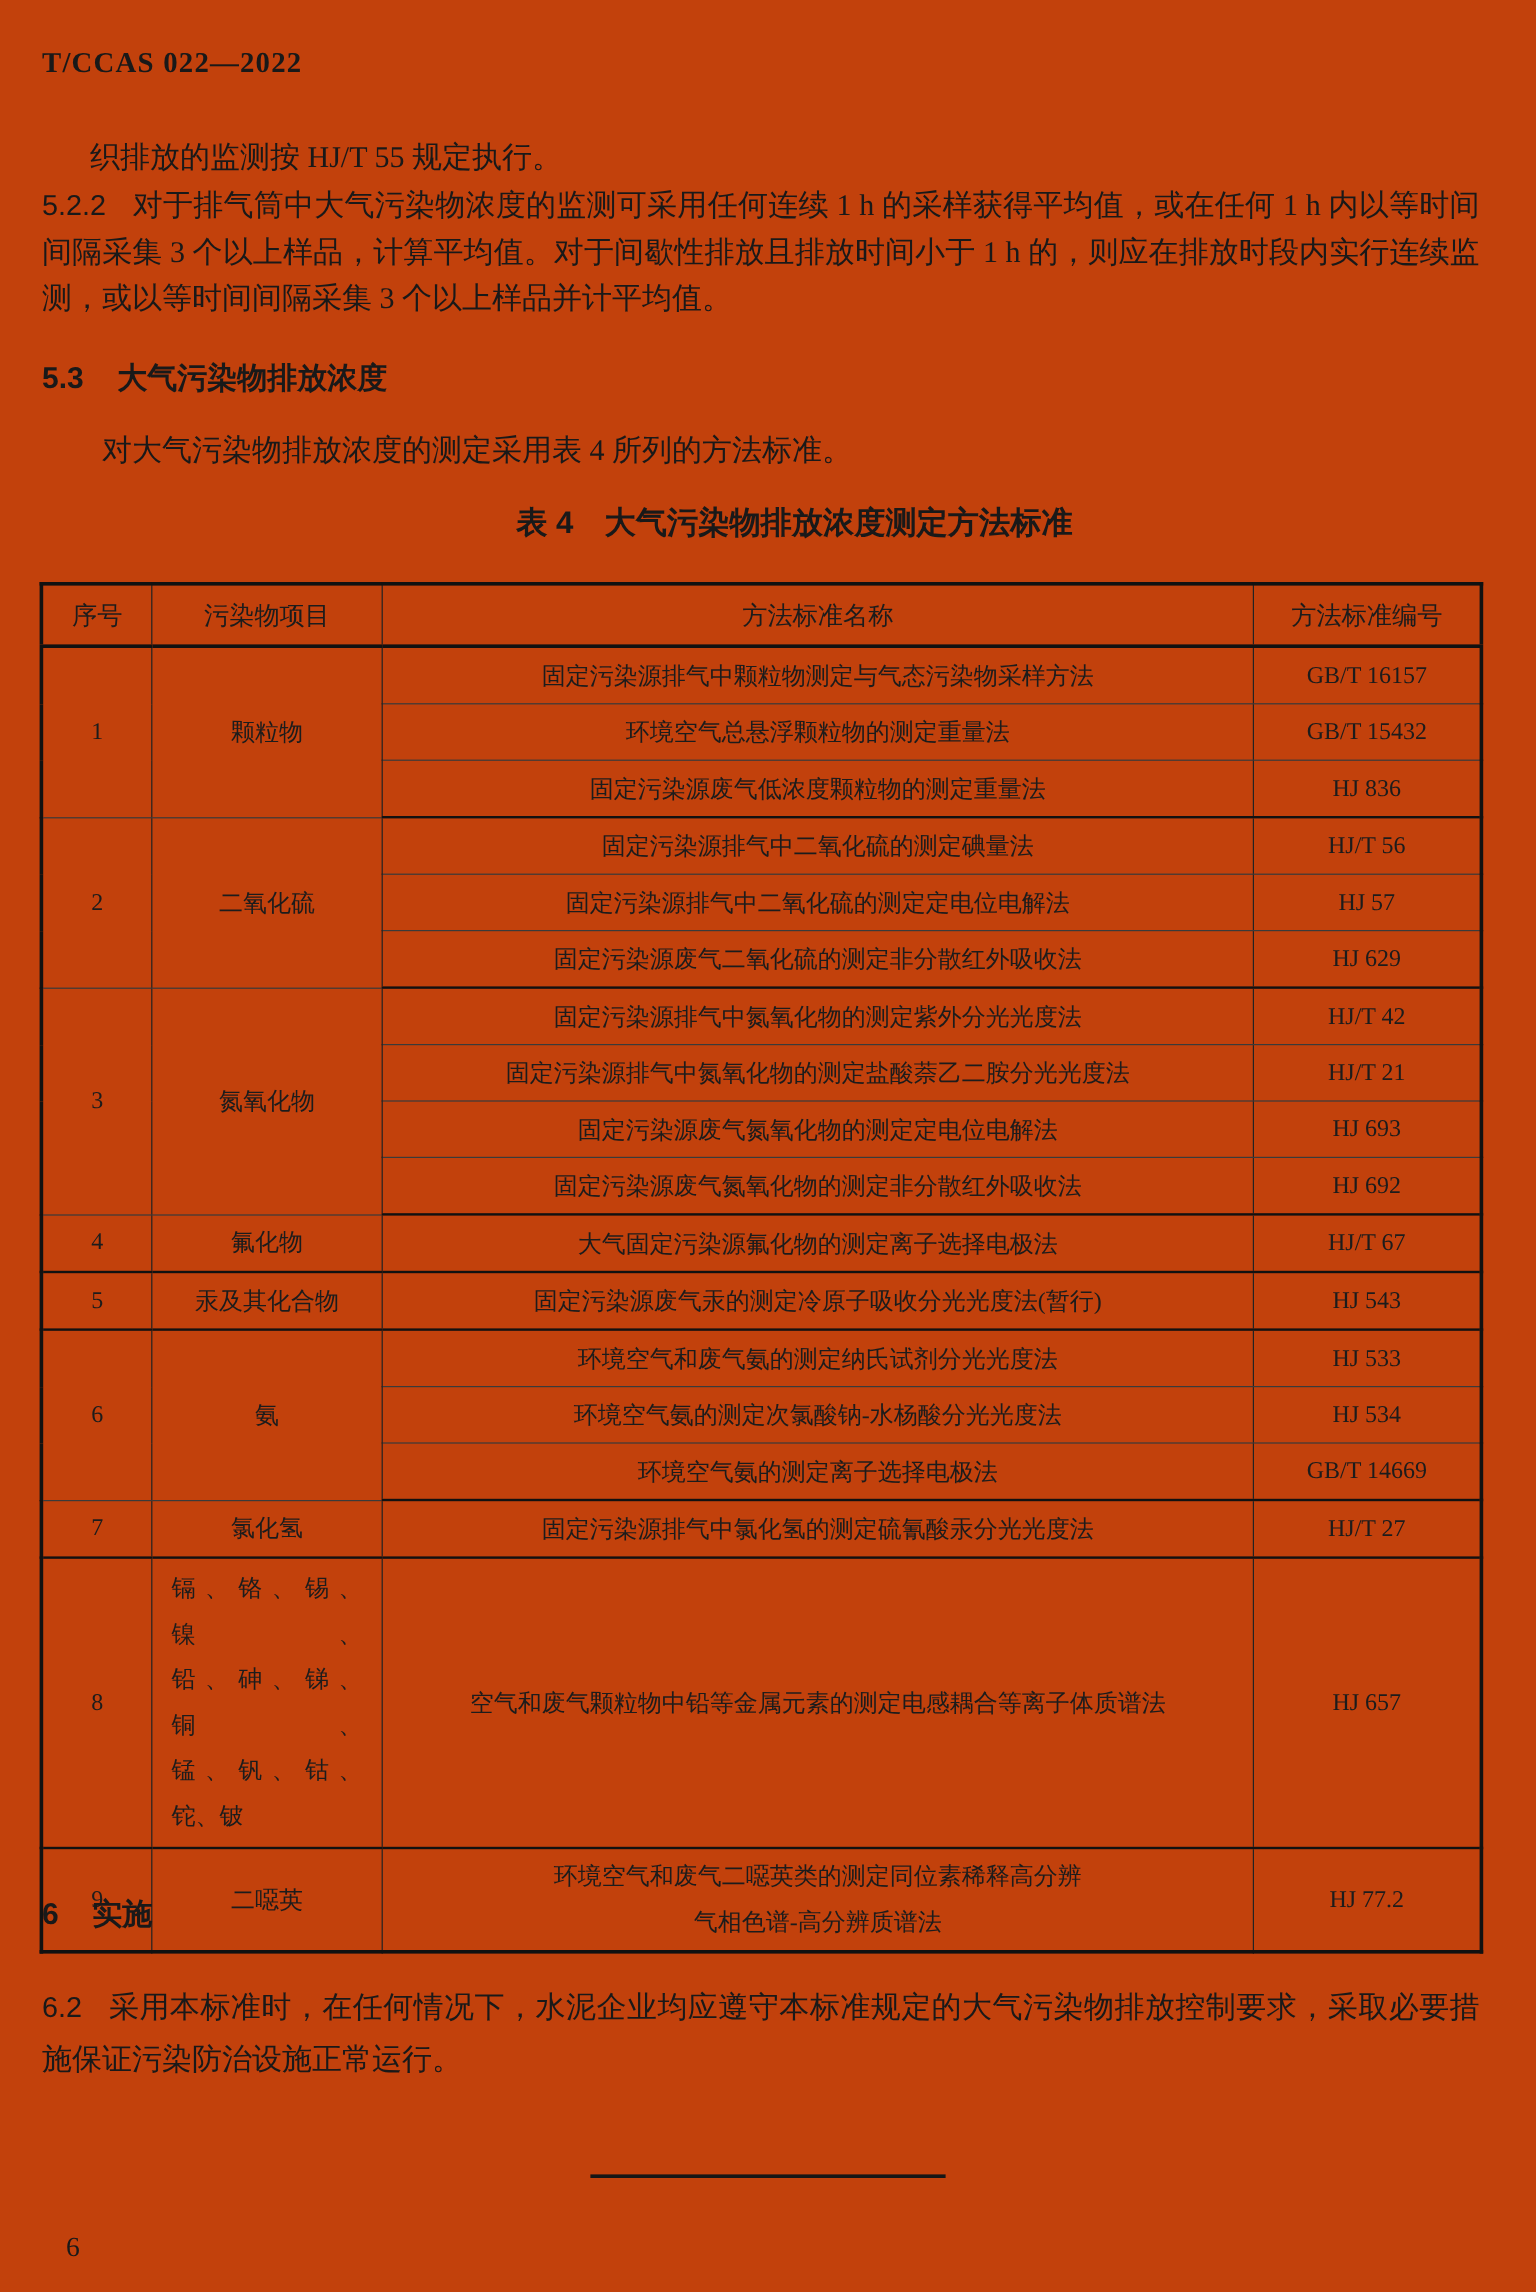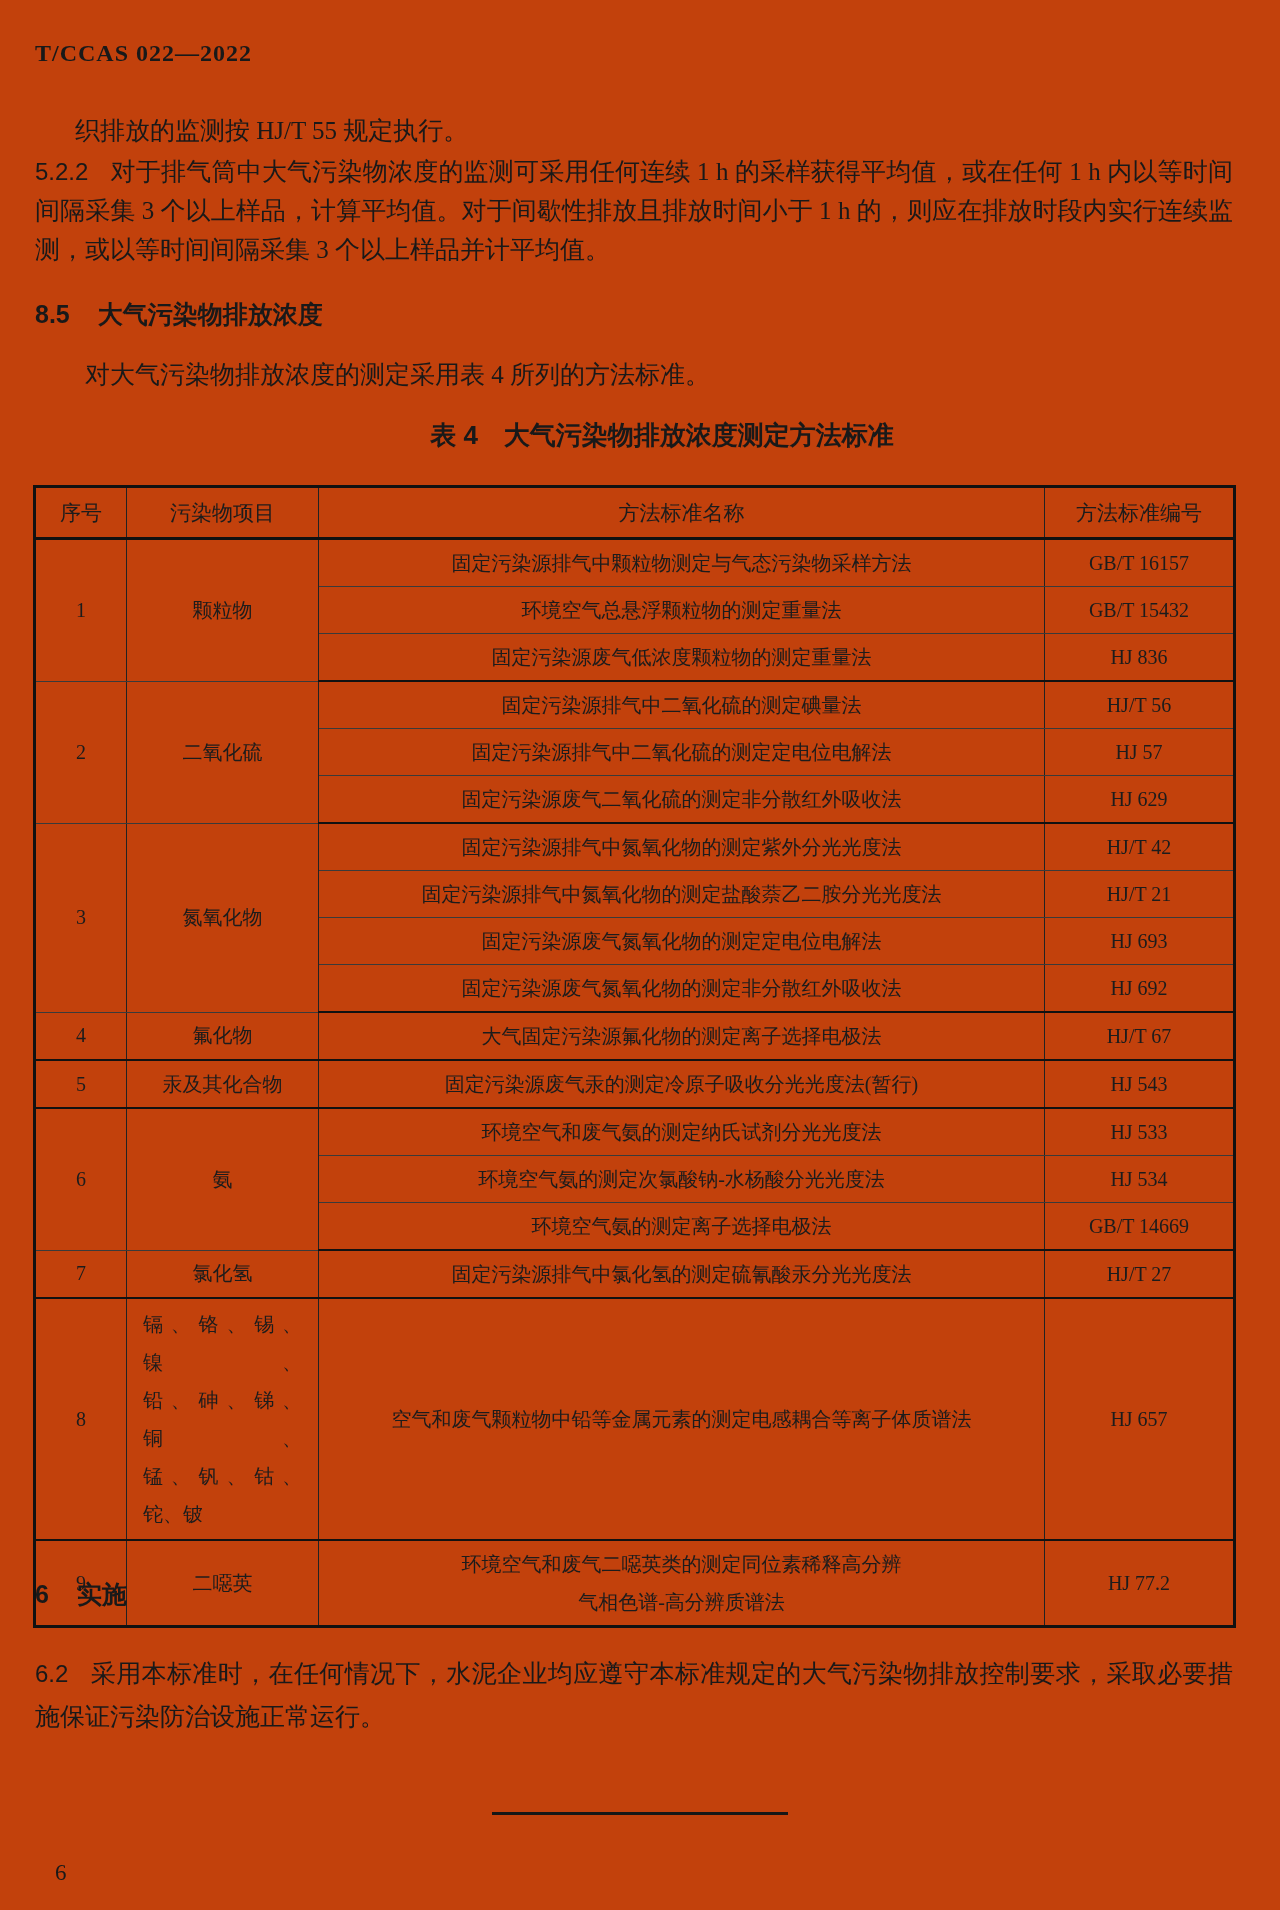--- a/index.html
+++ b/index.html
@@ -52,21 +52,21 @@
 <body>
 
 <div class="page">
 
   <div class="abs doc-header">T/CCAS 022—2022</div>
 
   <div class="abs p1">织排放的监测按 HJ/T 55 规定执行。</div>
 
   <div class="abs p522"><span class="clause-label">5.2.2</span><span>对于排气筒中大气污染物浓度的监测可采用任何连续 1 h 的采样获得平均值，或在任何 1 h 内以等时间间隔采集 3 个以上样品，计算平均值。对于间歇性排放且排放时间小于 1 h 的，则应在排放时段内实行连续监测，或以等时间间隔采集 3 个以上样品并计平均值。</span></div>
 
-  <div class="abs h-sec h53"><span class="sec-num">8.5</span><span>大气污染物排放浓度</span></div>
+  <div class="abs h-sec h53"><span class="sec-num">5.3</span><span>大气污染物排放浓度</span></div>
 
   <div class="abs intro">对大气污染物排放浓度的测定采用表 4 所列的方法标准。</div>
 
   <div class="abs tbl-caption">表 4　大气污染物排放浓度测定方法标准</div>
 
   <table class="methods">
     <colgroup>
       <col style="width:92px">
       <col style="width:192px">
       <col style="width:726px">

